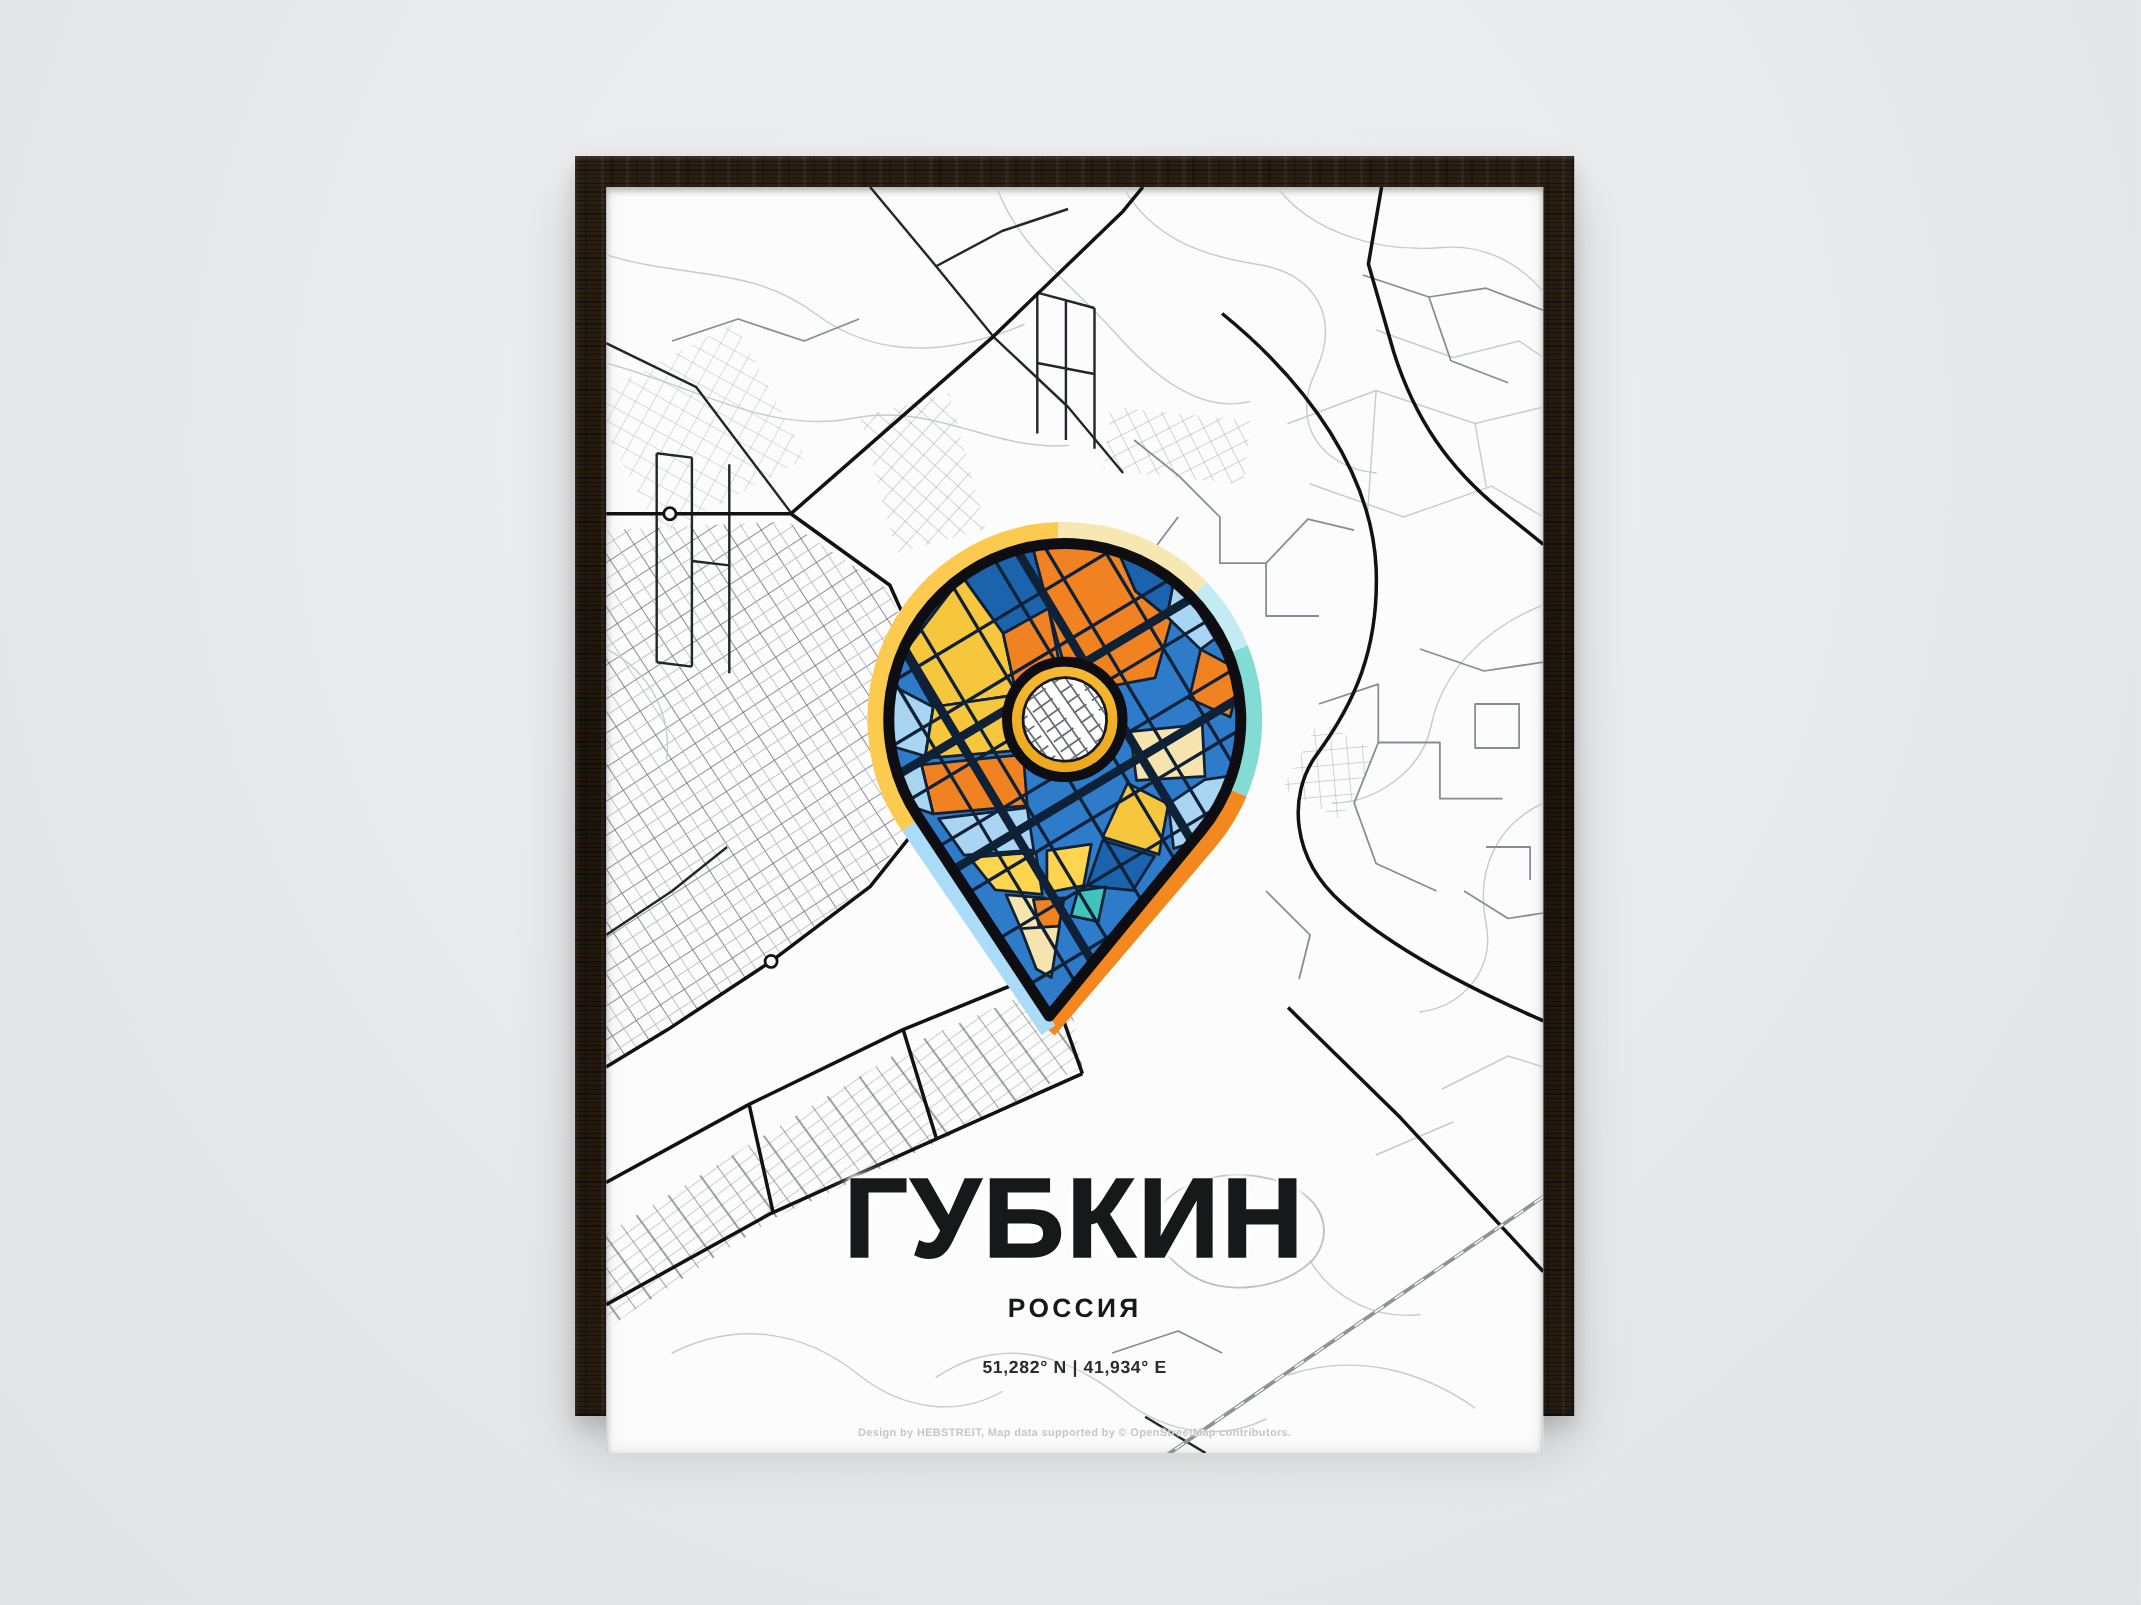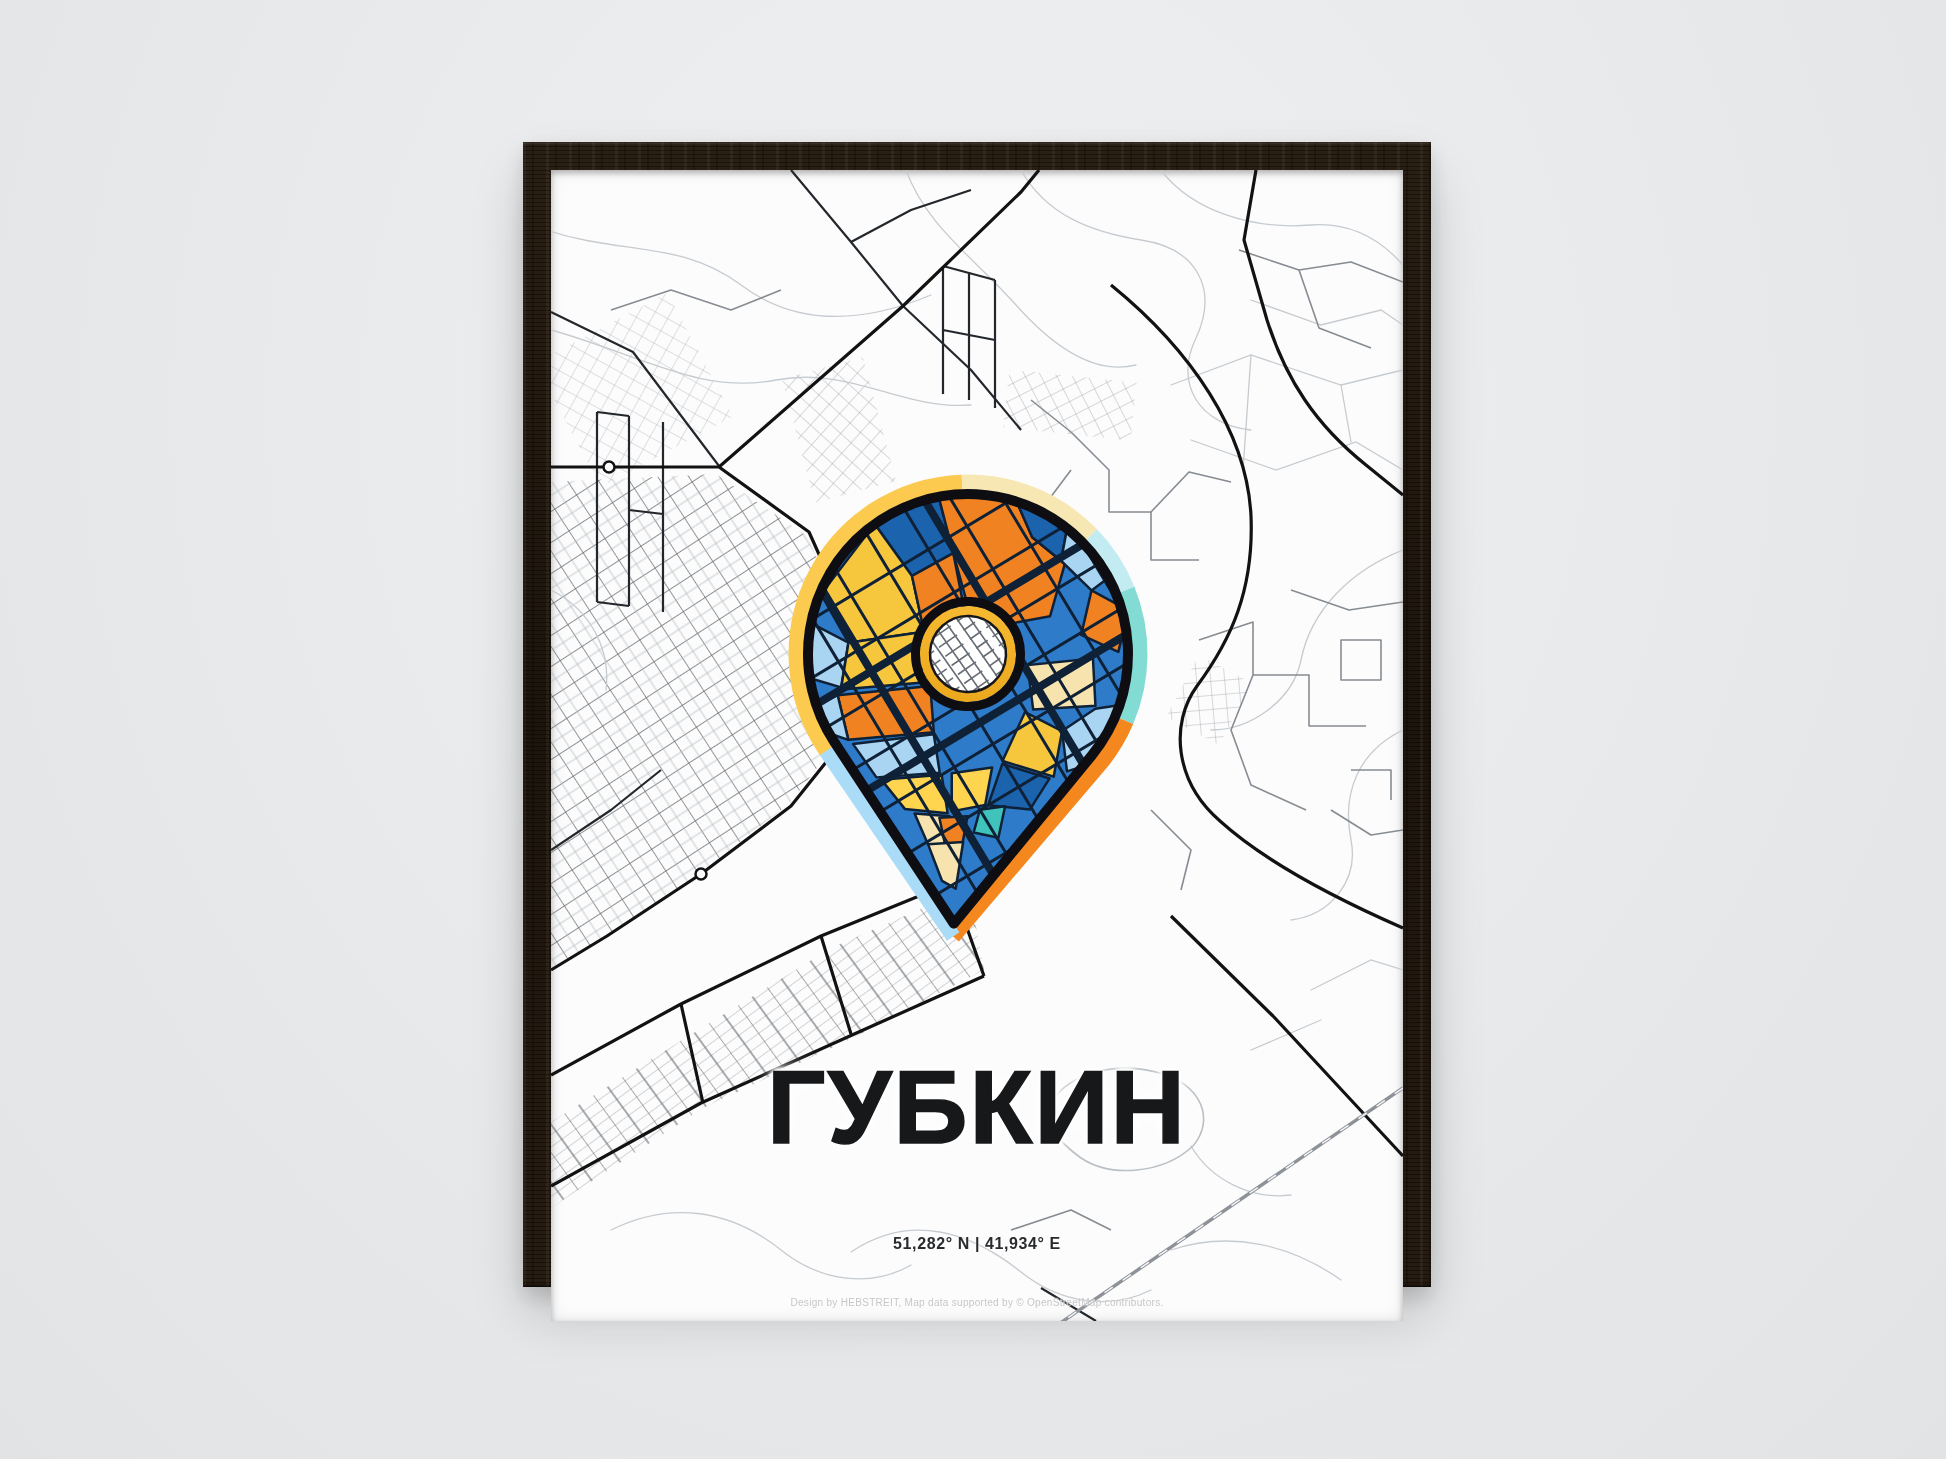--- a/index.html
+++ b/index.html
@@ -23,21 +23,21 @@
   .caption{position:absolute;left:0;width:100%;text-align:center;white-space:nowrap;}
   .title{top:886px;font-size:103px;font-weight:700;letter-spacing:2px;line-height:1;
     color:var(--text,#17181a);-webkit-text-stroke:1.5px var(--text,#17181a);
     text-shadow:0 0 3px #fff,0 0 6px #fff,0 0 12px #fff,0 0 20px #fff,
       -3px 0 4px #fff,3px 0 4px #fff,0 3px 4px #fff,0 -3px 4px #fff;}
   .subtitle{top:1008px;font-size:24px;font-weight:700;letter-spacing:3px;line-height:1;
     color:var(--text,#17181a);
     text-shadow:0 0 3px #fff,0 0 7px #fff,-2px 0 3px #fff,2px 0 3px #fff;}
   .coords{top:1066px;font-size:16px;font-weight:700;letter-spacing:.6px;line-height:1;
     color:#2a2b2e;text-shadow:0 0 3px #fff,0 0 6px #fff;}
-  .attribution{top:1128px;font-size:10px;font-weight:400;letter-spacing:.3px;line-height:1;
+  .attribution{top:1128px;font-size:10px;font-weight:700;letter-spacing:.3px;line-height:1;
     color:var(--attribution-text,#c6c6c6);text-shadow:0 0 2px #fff;}
 </style>
 </head>
 <body>
 
 <div class="wall">
   <div class="frame">
     <div class="poster">
 
       <svg class="map-svg" width="852" height="1151" viewBox="0 0 852 1151" xmlns="http://www.w3.org/2000/svg">
@@ -197,18 +197,19 @@
                 <path stroke-dasharray="14 6 22 8" d="M-40,-33 L40,-33 M-40,-22 L40,-22 M-40,-11 L40,-11 M-40,0 L40,0 M-40,11 L40,11 M-40,22 L40,22 M-40,33 L40,33"></path>
               </g>
             </g>
             <circle r="38" fill="none" stroke="#17171c" stroke-width="2.5"></circle>
             <circle r="52.5" fill="none" stroke="#0d0d12" stroke-width="9"></circle>
           </g>
         </g>
       </svg>
 
       <div class="caption title">ГУБКИН</div>
+      <div class="caption subtitle">РОССИЯ</div>
       <div class="caption coords">51,282° N | 41,934° E</div>
       <div class="caption attribution">Design by HEBSTREIT, Map data supported by © OpenStreetMap contributors.</div>
 
     </div>
   </div>
 </div>
 
 </body></html>

